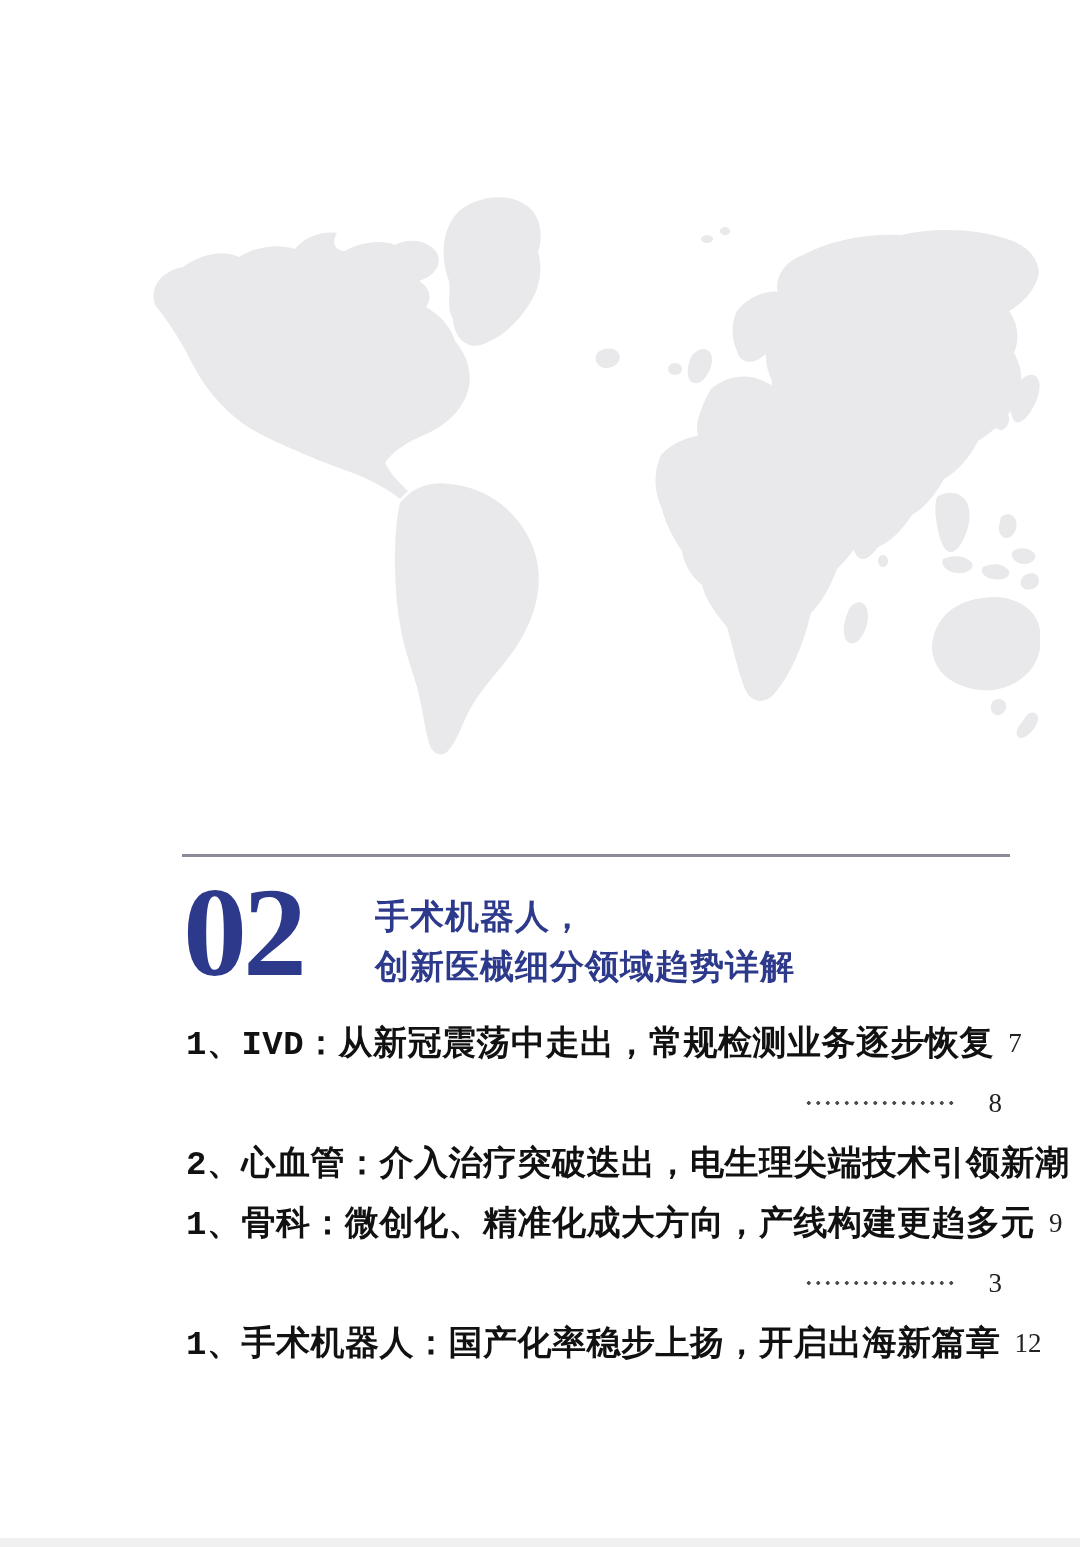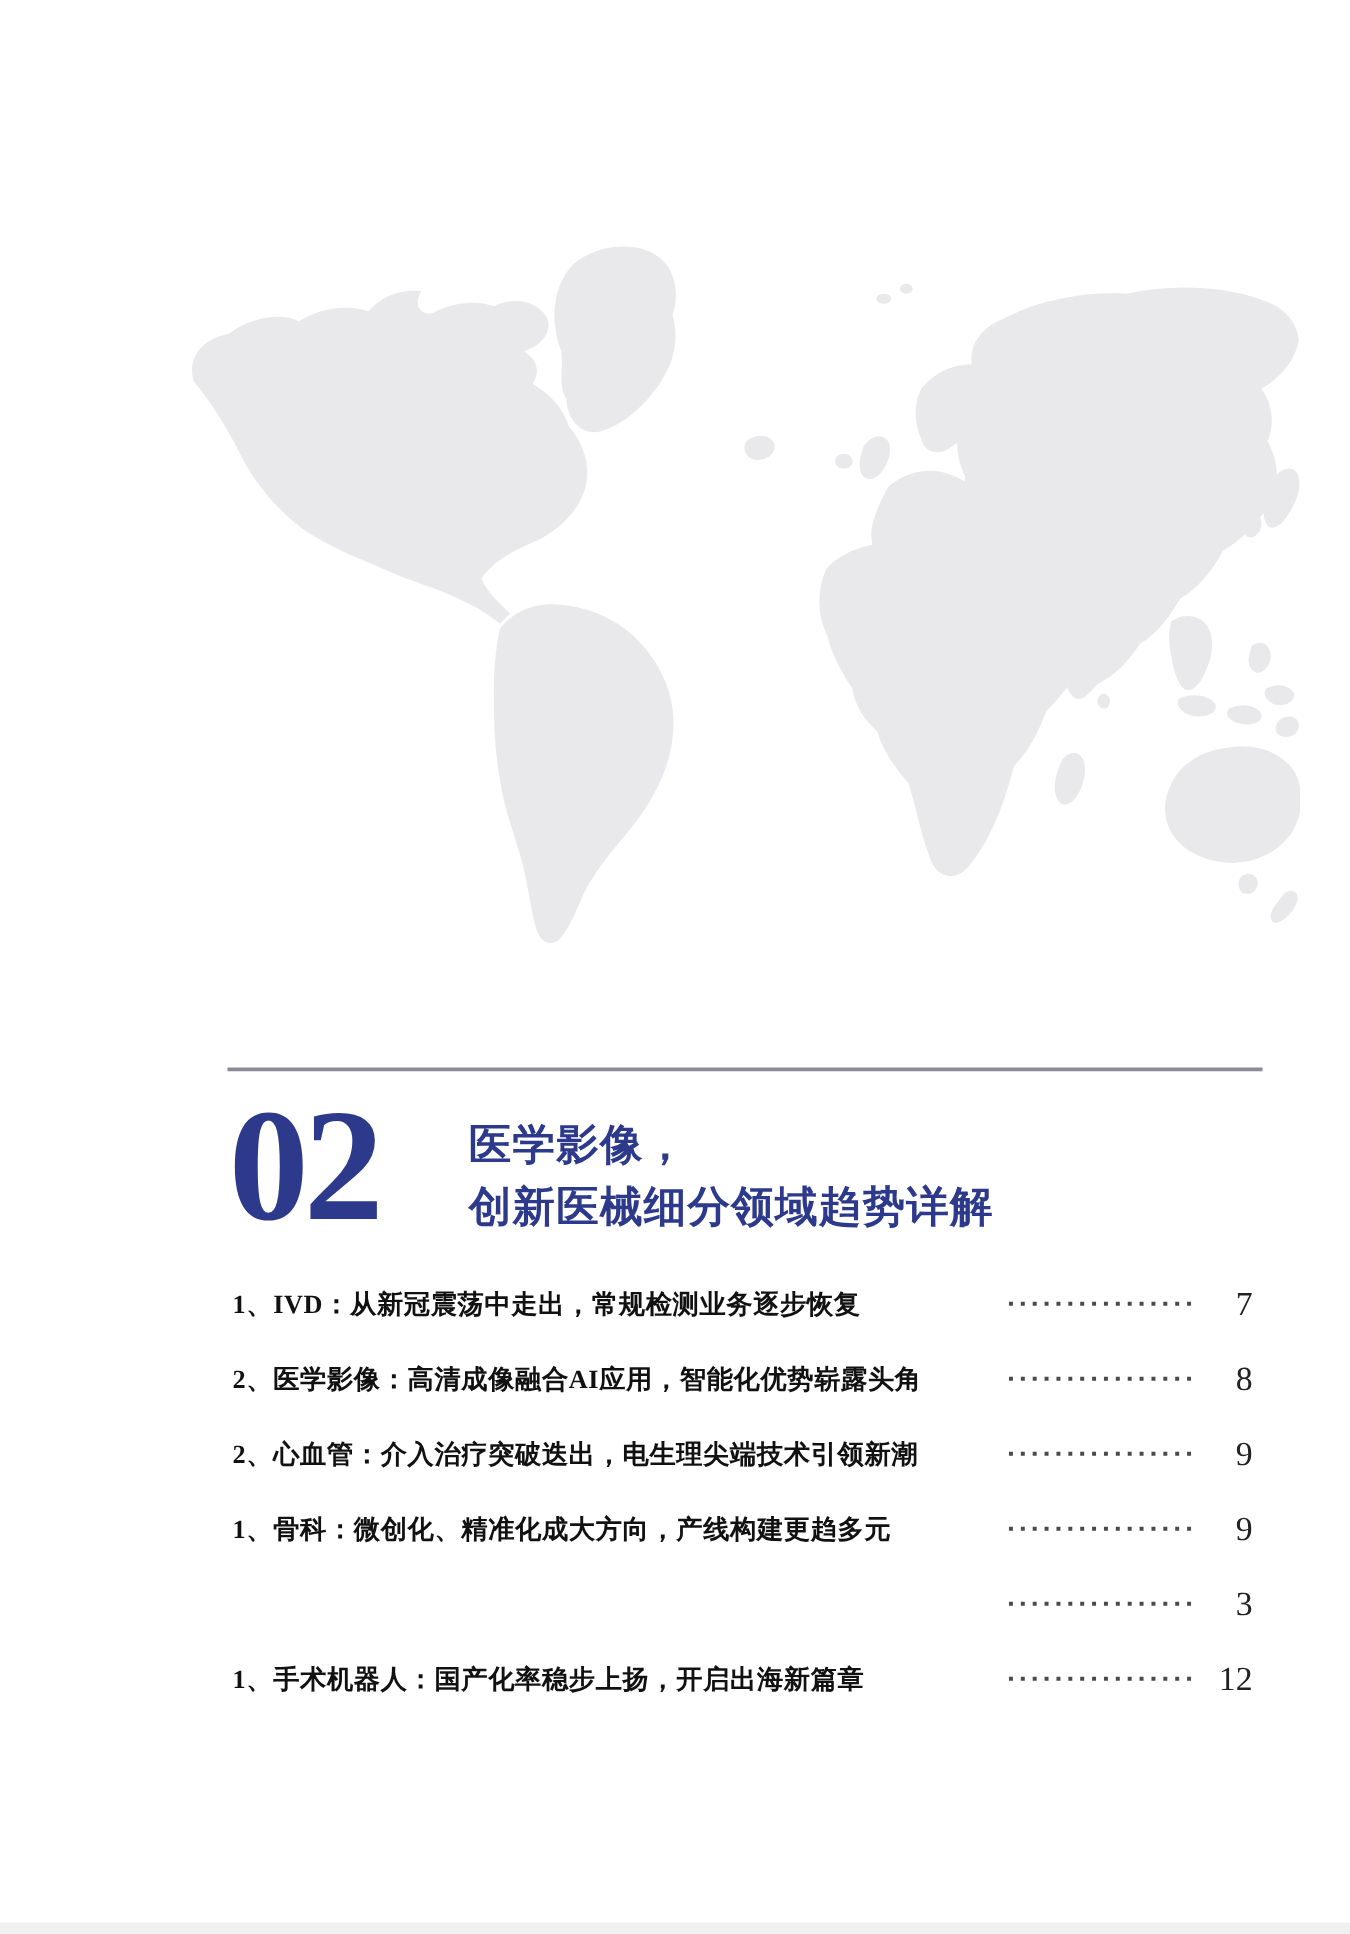--- a/index.html
+++ b/index.html
@@ -36,22 +36,22 @@
     font-size:34px;font-weight:bold;color:var(--accent);
     line-height:50px;letter-spacing:1px;
   }
   .toc{
     position:absolute;left:186px;top:1013px;width:816px;
   }
   .toc-row{
     display:flex;align-items:center;height:60px;
   }
   .toc-label{
-    font-size:21px;font-weight:bold;color:var(--toc-text);
-    white-space:nowrap;letter-spacing:0.5px;
+    font-size:34px;font-weight:bold;color:var(--toc-text);
+    white-space:nowrap;letter-spacing:0.5px;font-family:Liberation Mono, monospace;
   }
   .toc-spacer{flex:1 1 auto;min-width:14px;}
   .toc-leader{
     flex:0 1 152px;width:152px;height:8px;
     background-image:radial-gradient(circle,var(--dot) 1.7px,transparent 2px);
     background-size:9.5px 8px;
     background-repeat:repeat-x;
     background-position:left center;
   }
   .toc-page{
@@ -132,34 +132,33 @@
 
       <path d="M 882,530 C 888,525 894,528 893,535 C 891,543 884,551 877,553 C 871,554 870,547 874,541 C 877,537 879,534 882,530 Z"></path>
     </g>
   </svg>
 
   <div class="divider"></div>
 
   <div class="section-head">
     <div class="sec-num">02</div>
     <div class="sec-title">
-      <div>医学影像，</div>
+      <div>手术机器人，</div>
       <div>创新医械细分领域趋势详解</div>
     </div>
   </div>
 
   <div class="toc" id="toc">
       <div class="toc-row">
         <span class="toc-label">1、IVD：从新冠震荡中走出，常规检测业务逐步恢复</span>
         <span class="toc-spacer"></span>
         <span class="toc-leader"></span>
         <span class="toc-page">7</span>
       </div>
       <div class="toc-row">
-        <span class="toc-label">2、医学影像：高清成像融合AI应用，智能化优势崭露头角</span>
         <span class="toc-spacer"></span>
         <span class="toc-leader"></span>
         <span class="toc-page">8</span>
       </div>
       <div class="toc-row">
         <span class="toc-label">2、心血管：介入治疗突破迭出，电生理尖端技术引领新潮</span>
         <span class="toc-spacer"></span>
         <span class="toc-leader"></span>
         <span class="toc-page">9</span>
       </div>

